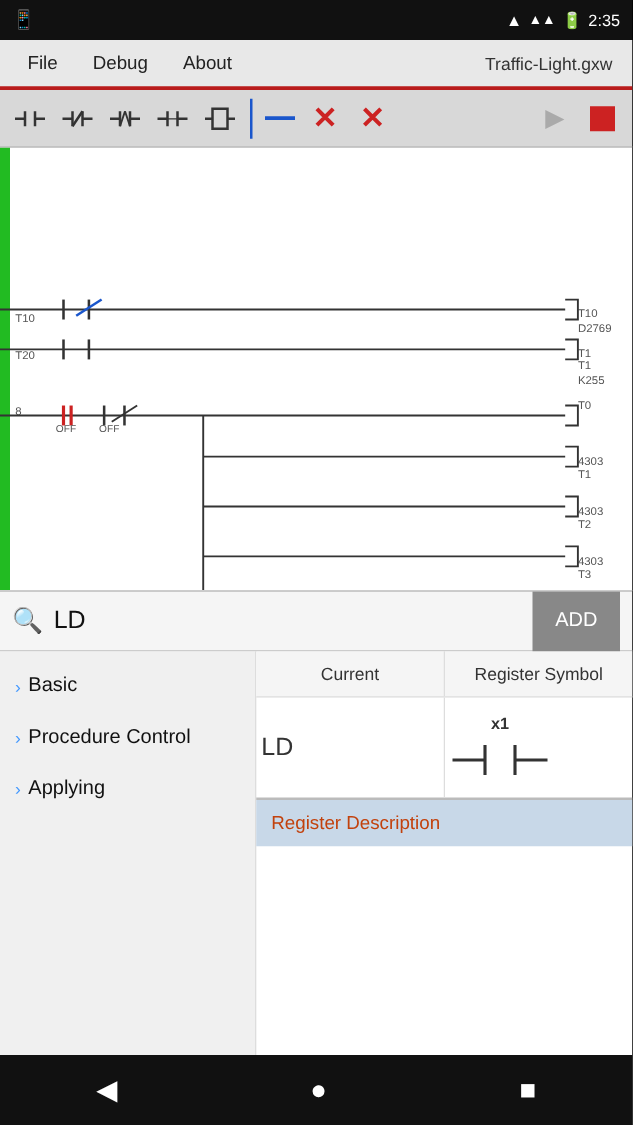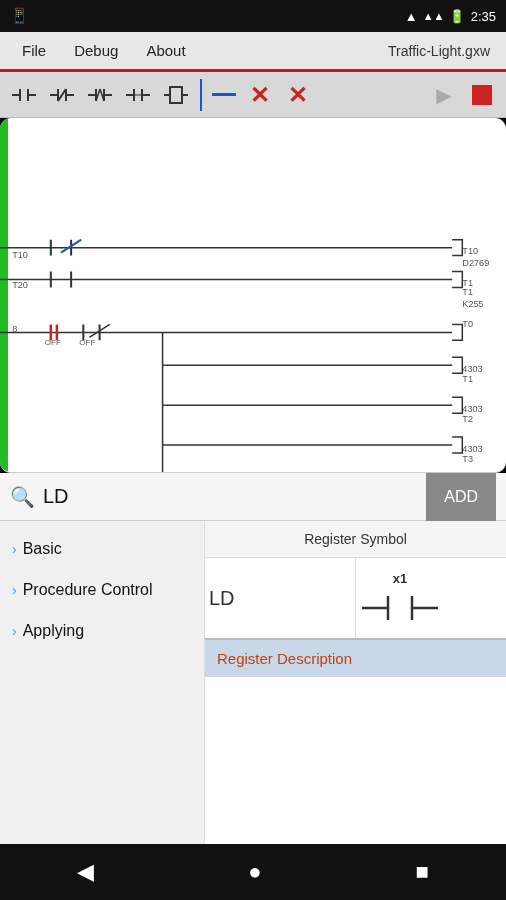--- a/index.html
+++ b/index.html
@@ -31,21 +31,20 @@
       font-size: 16px; cursor: pointer; background: #d8d8d8; border: none;
     }
     .toolbar-line { width: 24px; height: 3px; background: #1a56cc; margin: 0 4px; }
     .toolbar-x { color: #cc2222; font-size: 22px; font-weight: bold; }
     .toolbar-stop { width: 20px; height: 20px; background: #cc2222; }
 
     
     .ladder-area {
       width: 506px; height: 355px; background: #fff; position: relative; overflow: hidden;
       border-bottom: 1px solid #ccc;
-      border-radius: 11px;
     }
     .green-bar { position: absolute; left: 0; top: 0; width: 8px; height: 100%; background: #22bb22; }
 
     
     .search-bar {
       width: 506px; height: 48px; background: #f5f5f5; display: flex; align-items: center;
       padding: 0 10px; gap: 8px; border-bottom: 1px solid #ccc;
     }
     .search-icon { font-size: 20px; color: #555; }
     .search-input {
@@ -294,20 +293,21 @@
       </div>
       <div class="sidebar-item">
         <span class="chevron">›</span>
         <span class="sidebar-item-label">Applying</span>
       </div>
     </div>
 
     <div class="right-panel">
 
       <div class="right-header">
+        <div class="right-header-cell">Current</div>
         <div class="right-header-cell">Register Symbol</div>
       </div>
 
       <div class="right-body">
         <div class="right-body-cell">
           <span class="ld-text">LD</span>
         </div>
         <div class="right-body-cell">
           <div class="symbol-area">
             <span class="symbol-x1">x1</span>

